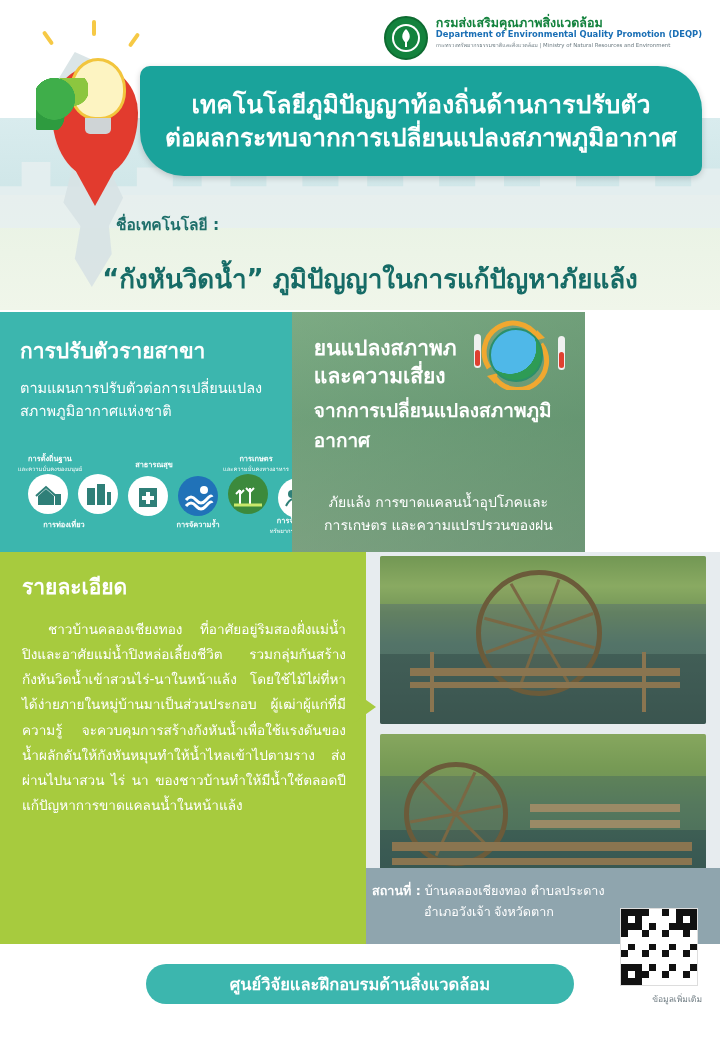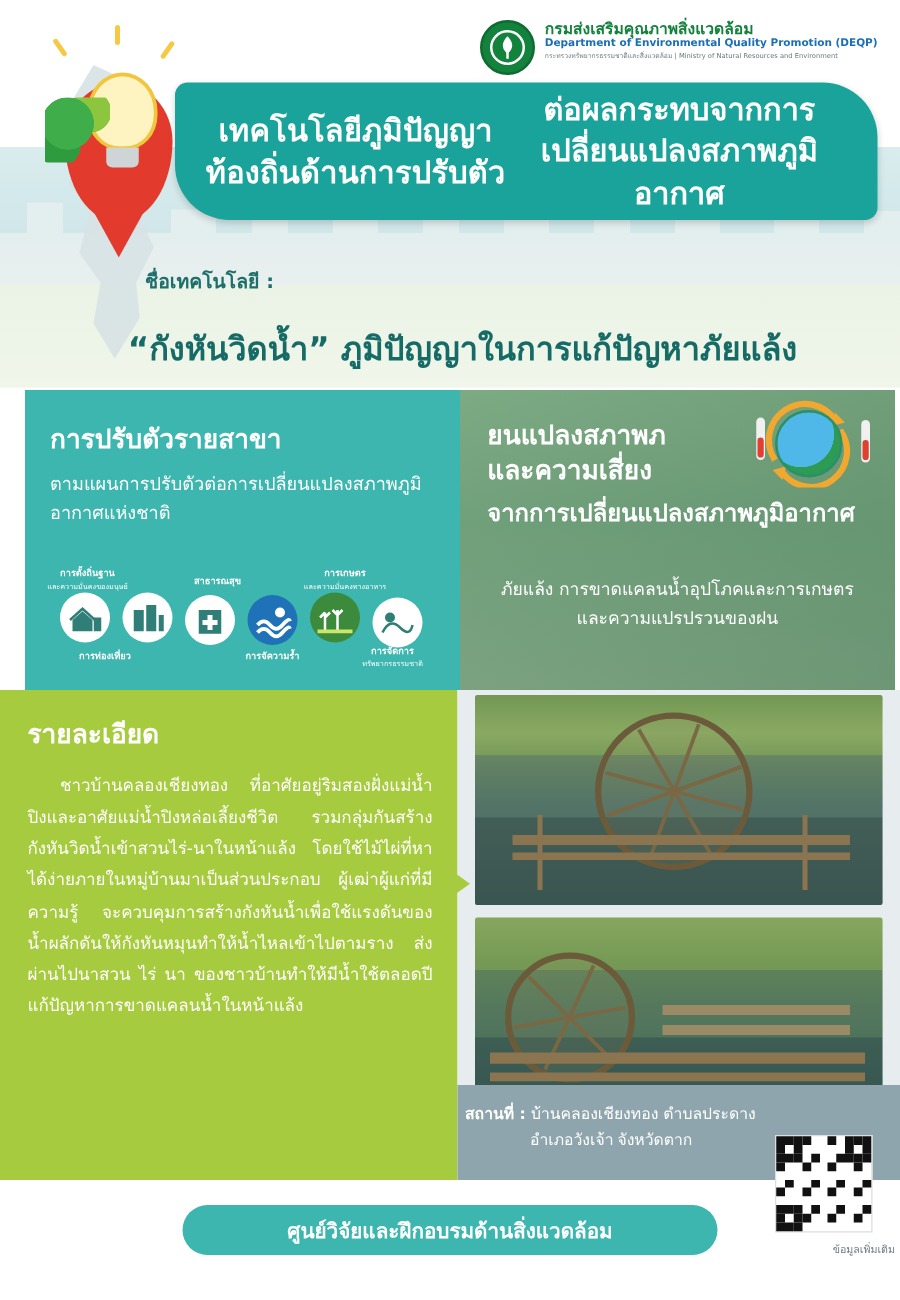--- a/index.html
+++ b/index.html
@@ -77,38 +77,38 @@
     position: absolute; left: 6px; top: 54px; width: 52px; height: 52px;
     background: radial-gradient(circle at 35% 40%, #3fae4a 0 45%, transparent 46%),
                 radial-gradient(circle at 70% 22%, #8cc63f 0 30%, transparent 31%),
                 radial-gradient(circle at 22% 74%, #2e9b3f 0 30%, transparent 31%);
   }
 
   .title-banner {
     position: absolute; left: 140px; top: 66px; width: 562px; height: 110px;
     background: #1aa39b;
     border-radius: 10px 44px 10px 44px;
-    display: flex; flex-direction: row; align-items: center; justify-content: center;
+    display: flex; flex-direction: column; align-items: center; justify-content: center;
     color: #ffffff; text-align: center; padding: 6px 22px;
     box-shadow: 0 2px 6px rgba(0,0,0,.18);
   }
   .title-banner .l1 { font-size: 24.5px; font-weight: bold; letter-spacing: .2px; line-height: 1.35; }
   .title-banner .l2 { font-size: 24.5px; font-weight: bold; line-height: 1.35; }
 
   .tech-label {
     position: absolute; left: 116px; top: 212px;
     font-size: 15.5px; color: #1e6f6a; font-weight: bold;
   }
   .tech-name {
     position: absolute; left: 0; right: 0; top: 258px;
     text-align: center; font-size: 26px; font-weight: bold; color: #166b66; padding-left: 20px;
   }
 
   
-  .panels { position: absolute; top: 312px; left: 0; width: 696px; height: 240px; display: flex; margin-left: 20px; }
+  .panels { position: absolute; top: 312px; left: 0; width: 585px; height: 240px; display: flex; }
   .panel-left {
     width: 360px; height: 240px; background: #3cb6ae; color: #ffffff;
     padding: 22px 18px 10px 20px; position: relative;
   }
   .panel-left h2 { font-size: 21px; font-weight: bold; margin-bottom: 10px; }
   .panel-left p { font-size: 14.5px; line-height: 1.6; }
 
   .icon-row { position: absolute; left: 12px; bottom: 8px; width: 340px; height: 92px; }
   .ic { position: absolute; width: 40px; height: 40px; border-radius: 50%; background: #ffffff; }
   .ic.blue { background: #2072b8; }
@@ -179,21 +179,21 @@
     display: flex; align-items: center; justify-content: center;
     font-size: 16.5px; font-weight: bold;
   }
   .qr {
     position: absolute; right: 22px; top: -36px; width: 78px; height: 78px; background: #ffffff;
     border: 1px solid #ddd;
   }
   .qr-grid { width: 100%; height: 100%; display: grid; grid-template-columns: repeat(11, 1fr); grid-template-rows: repeat(11, 1fr); }
   .qr-grid div { background: transparent; }
   .qr-grid div.on { background: #111; }
-  .qr-cap { position: absolute; right: 4px; top: 48px; font-size: 8.5px; color: #6d7a80; }
+  .qr-cap { position: absolute; right: 18px; top: 48px; font-size: 8.5px; color: #6d7a80; }
 </style>
 </head>
 <body>
 
 <div class="poster">
 
   <div class="header">
     <div class="skyline"></div>
     <div class="map-shape"></div>
 

